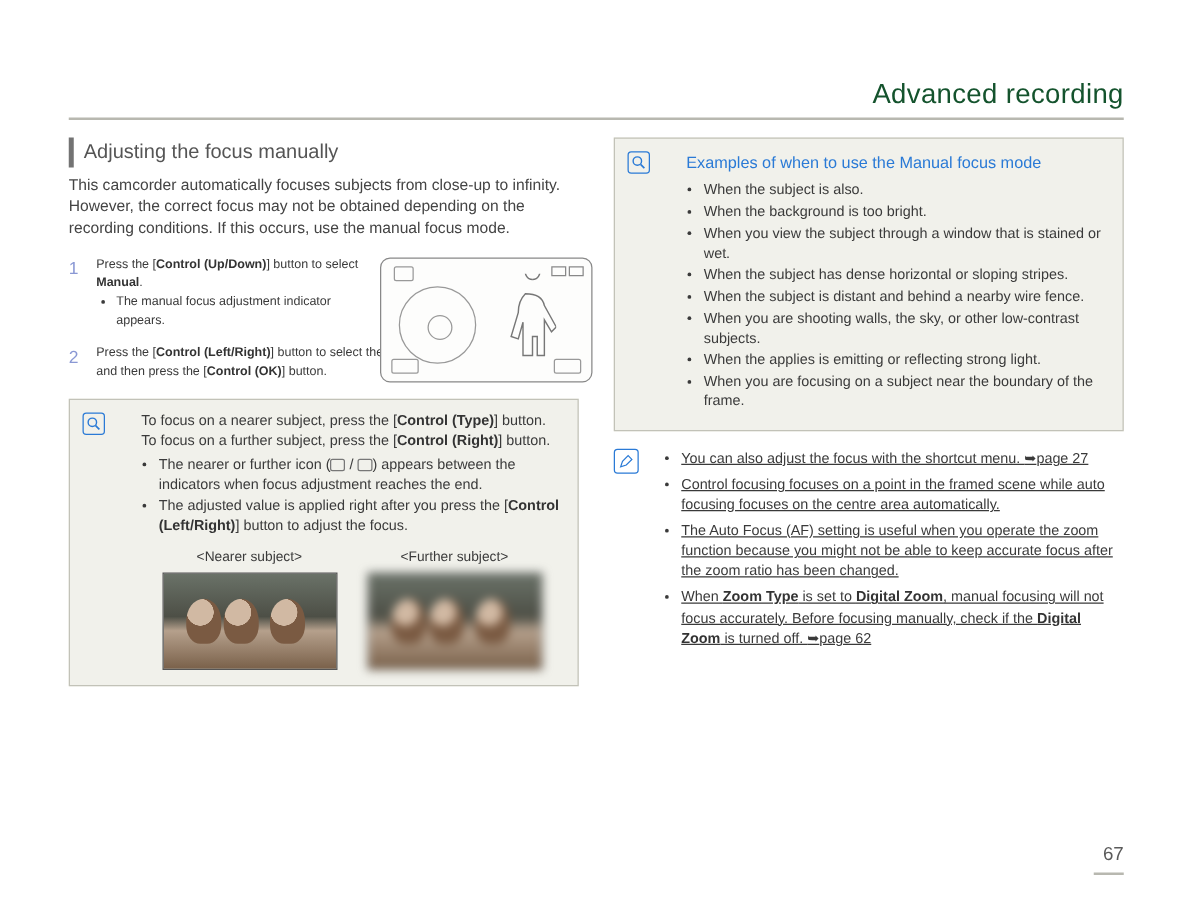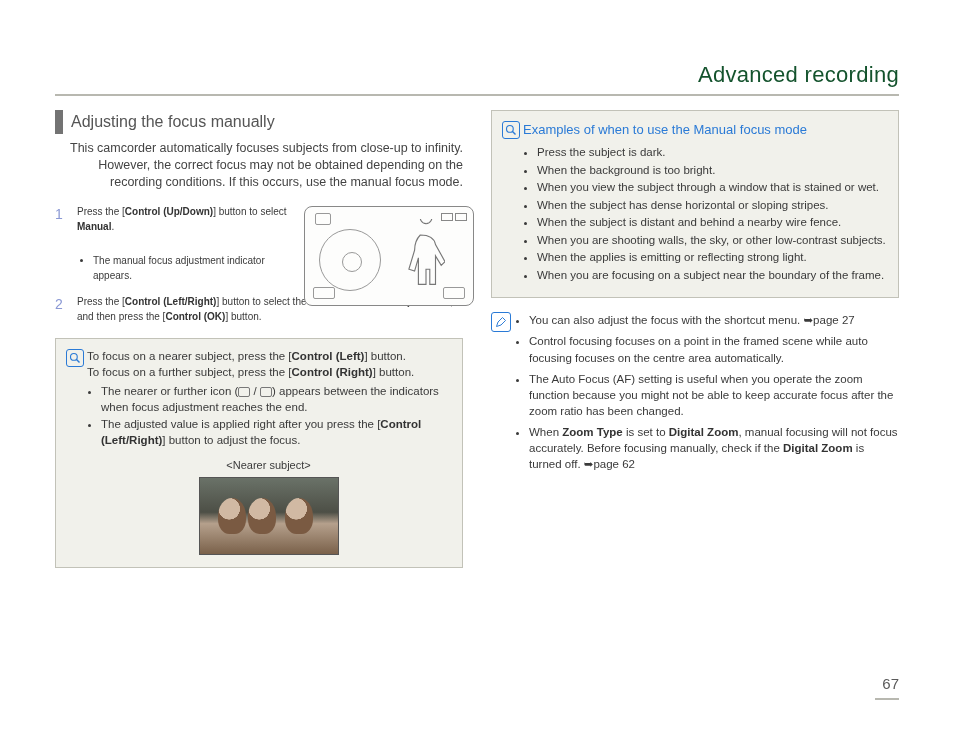--- a/index.html
+++ b/index.html
@@ -40,31 +40,30 @@
     gap: 28px;
   }
   .col {
     flex: 1;
     min-width: 0;
   }
   .section-heading {
     font-size: 16px;
     font-weight: 300;
     color: #555;
-    border-left: 8px solid #737373;
+    border-left: 4px solid #737373;
     padding: 1px 0 1px 8px;
     margin-bottom: 6px;
   }
   .intro {
     font-size: 12.5px;
     line-height: 1.35;
     margin-bottom: 14px;
     font-weight: 300;
     color: #444;
-    text-align: right;
   }
   .step-row {
     display: flex;
     gap: 10px;
     margin-bottom: 10px;
   }
   .step-num {
     color: #8a98d4;
     font-size: 14px;
     font-weight: 300;
@@ -72,21 +71,21 @@
   }
   .step-body {
     flex: 1;
     font-size: 10px;
     font-weight: 300;
     line-height: 1.45;
   }
   .step-body ul {
     list-style: disc;
     padding-left: 16px;
-    margin-top: 20px;
+    margin-top: 1px;
   }
   .step-body li { margin-bottom: 2px; }
   .b { font-weight: 600; color: #333; }
   .screen-illus {
     position: absolute;
     top: 206px;
     left: 304px;
     width: 170px;
     height: 100px;
     border: 1px solid #888;
@@ -126,21 +125,21 @@
   .screen-illus .right-ind{
     position:absolute; bottom:6px; width:22px;height:12px;
     border:1px solid #999;border-radius:2px;
   }
   .screen-illus .left-ind{left:8px;}
   .screen-illus .right-ind{right:8px;}
 
   .callout-box {
     border: 1px solid #c2c2b8;
     background: #f1f1eb;
-    padding: 10px 12px 12px 3px;
+    padding: 10px 12px 12px 29px;
     position: relative;
     margin-top: 14px;
   }
   .callout-icon {
     position: absolute;
     top: 10px; left: 10px;
     width: 18px; height: 18px;
     border: 1.5px solid #2a7ad6;
     border-radius: 3px;
     display: flex;
@@ -196,22 +195,23 @@
     top:20px;
   }
   .thumb.nearer{filter: blur(0.3px);}
   .thumb.farther{filter: blur(4px);}
   .thumb .p1{left:18px;}
   .thumb .p2{left:48px;}
   .thumb .p3{left:85px;}
 
   .note-row{
     display:flex;
-    gap:4px;
+    gap:20px;
     margin-top:14px;
+    text-decoration:underline;
   }
   .note-icon{
     flex:0 0 20px;
     width:20px;height:20px;
     border:1.5px solid #2a7ad6;
     border-radius:3px;
     display:flex;align-items:center;justify-content:center;
   }
   .note-icon svg{width:12px;height:12px;}
   .note-body{
@@ -274,21 +274,21 @@
 
     <div class="callout-box">
       <div class="callout-icon">
         <svg viewBox="0 0 16 16">
             <circle cx="6.5" cy="6.5" r="4.5" fill="none" stroke="#2a7ad6" stroke-width="1.5"></circle>
             <line x1="10" y1="10" x2="14" y2="14" stroke="#2a7ad6" stroke-width="1.8"></line>
           </svg>
       </div>
       <div class="callout-body">
         <div>
-          <span>To focus on a nearer subject, press the [</span><span class="b">Control (Left)</span><span>] button.</span>
+          <span>To focus on a nearer subject, press the [</span><span class="b">Control (Type)</span><span>] button.</span>
         </div>
         <div>
           <span>To focus on a further subject, press the [</span><span class="b">Control (Right)</span><span>] button.</span>
         </div>
         <ul>
           <li>
             <span>The nearer or further icon (</span><span style="display:inline-block;width:12px;height:10px;border:1px solid #777;border-radius:2px;vertical-align:middle;"></span><span> / </span><span style="display:inline-block;width:12px;height:10px;border:1px solid #777;border-radius:2px;vertical-align:middle;"></span><span>) appears between the indicators when focus adjustment reaches the end.</span>
           </li>
           <li>
             <span>The adjusted value is applied right after you press the [</span><span class="b">Control (Left/Right)</span><span>] button to adjust the focus.</span>
@@ -297,38 +297,46 @@
 
         <div class="thumbs">
           <div class="thumb-col">
             <div class="thumb-label">&lt;Nearer subject&gt;</div>
             <div class="thumb nearer">
               <div class="person p1"></div>
                 <div class="person p2"></div>
                 <div class="person p3"></div>
             </div>
           </div>
+          <div class="thumb-col">
+            <div class="thumb-label">&lt;Further subject&gt;</div>
+            <div class="thumb farther">
+              <div class="person p1"></div>
+                <div class="person p2"></div>
+                <div class="person p3"></div>
+            </div>
+          </div>
         </div>
       </div>
     </div>
   </div>
 
   <div class="col">
 
     <div class="callout-box" style="margin-top:0;">
       <div class="callout-icon">
         <svg viewBox="0 0 16 16">
             <circle cx="6.5" cy="6.5" r="4.5" fill="none" stroke="#2a7ad6" stroke-width="1.5"></circle>
             <line x1="10" y1="10" x2="14" y2="14" stroke="#2a7ad6" stroke-width="1.8"></line>
           </svg>
       </div>
       <div class="callout-title">Examples of when to use the Manual focus mode</div>
       <div class="callout-body">
         <ul>
-          <li>Press the subject is dark.</li>
+          <li>When the subject is also.</li>
           <li>When the background is too bright.</li>
           <li>When you view the subject through a window that is stained or wet.</li>
           <li>When the subject has dense horizontal or sloping stripes.</li>
           <li>When the subject is distant and behind a nearby wire fence.</li>
           <li>When you are shooting walls, the sky, or other low-contrast subjects.</li>
           <li>When the applies is emitting or reflecting strong light.</li>
           <li>When you are focusing on a subject near the boundary of the frame.</li>
         </ul>
       </div>
     </div>

